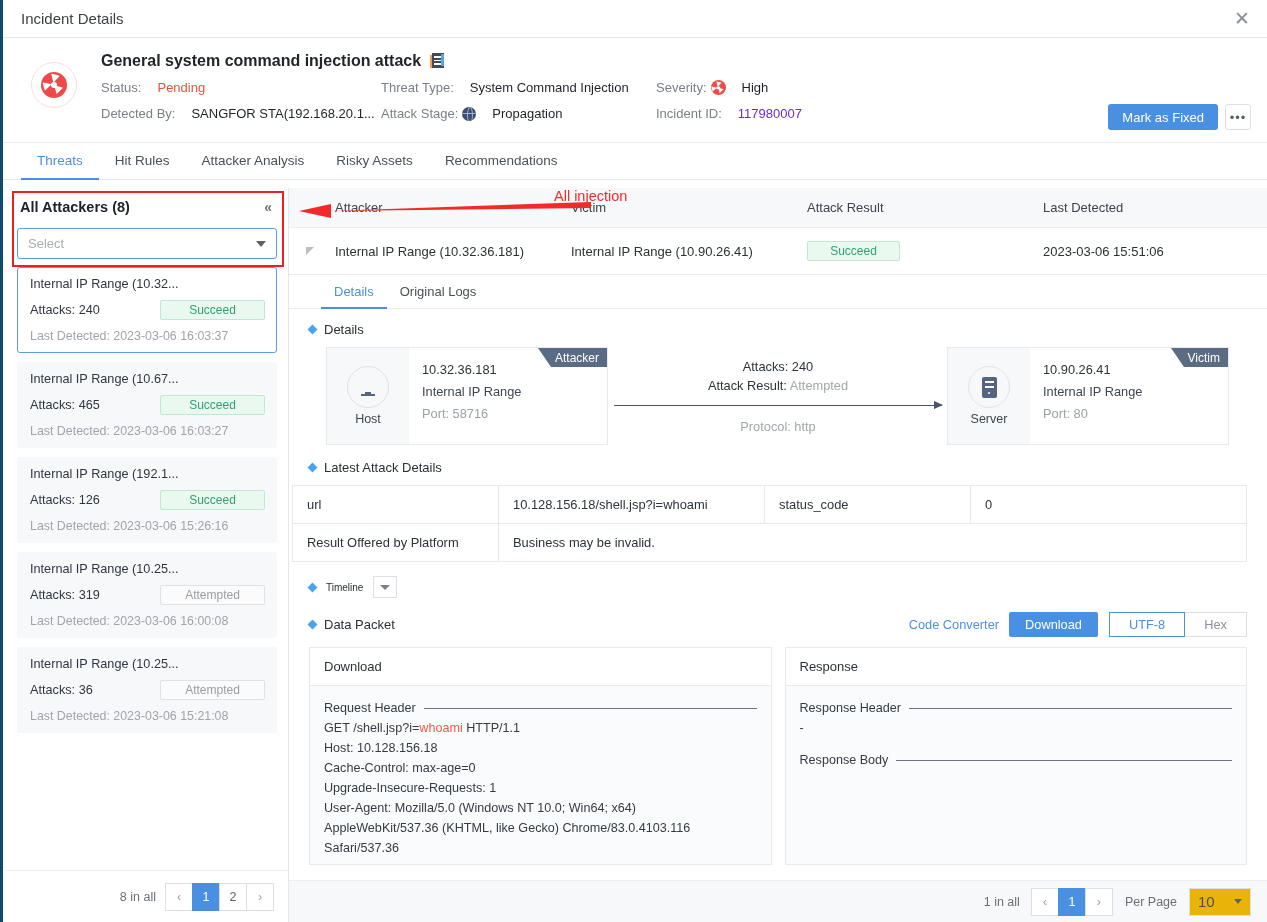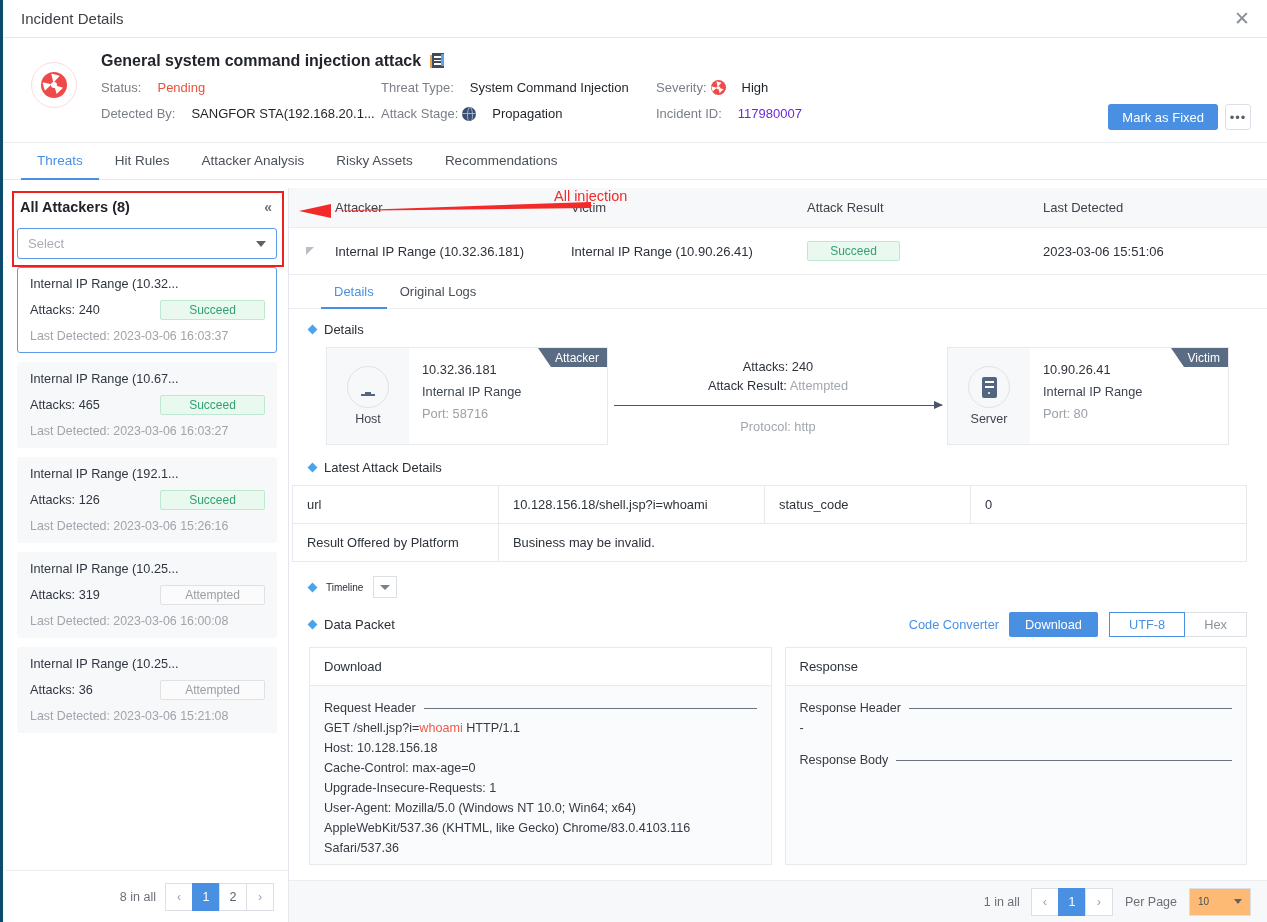--- a/index.html
+++ b/index.html
@@ -368,22 +368,22 @@
 
   
   .rp-foot {
     position: absolute; left: 0; right: 0; bottom: 0; height: 42px;
     background: #f7f8fa; border-top: 1px solid #ebedf0;
     display: flex; align-items: center; justify-content: flex-end;
     padding-right: 16px; gap: 12px;
   }
   .perpage-lbl { font-size: 12.5px; color: #6b7078; }
   .perpage {
-    width: 62px; height: 28px; border: 1px solid #dcdfe6; background: #fdba74;
-    display: flex; align-items: center; padding: 0 8px; font-size: 10px; color: #4a5058;
+    width: 62px; height: 28px; border: 1px solid #dcdfe6; background: #eab308;
+    display: flex; align-items: center; padding: 0 8px; font-size: 15px; color: #4a5058;
     cursor: pointer;
   }
   .perpage .spacer { flex: 1; }
   .caret-sm { width: 0; height: 0; border-left: 4px solid transparent; border-right: 4px solid transparent; border-top: 5px solid #606266; }
 </style>
 </head>
 <body>
 
 <div id="app">
 

